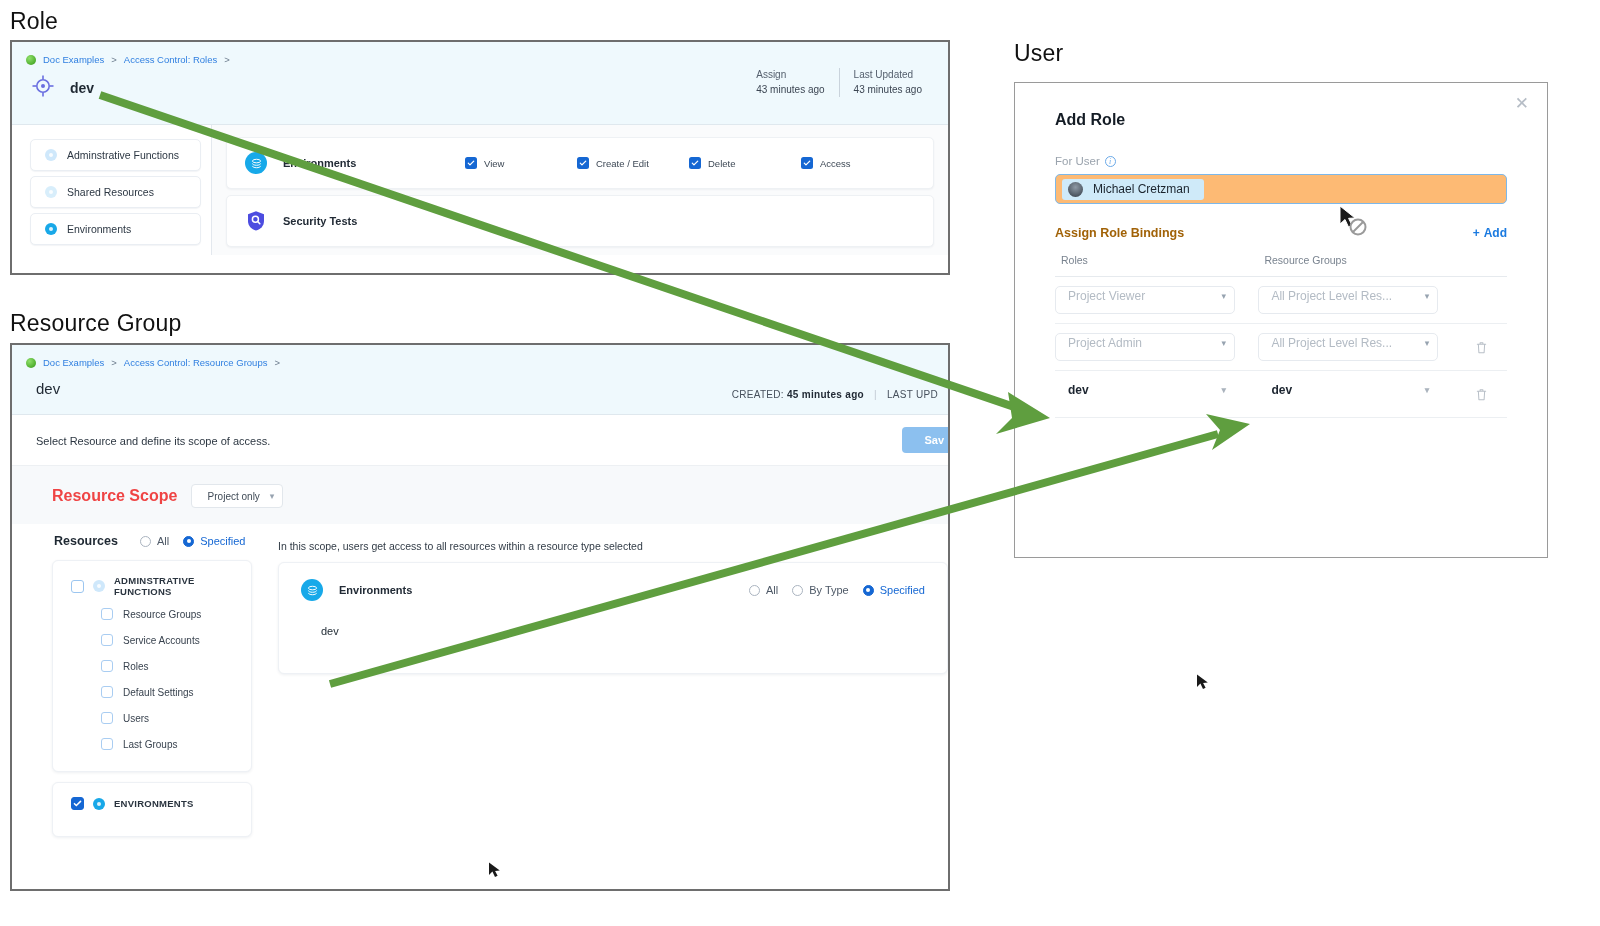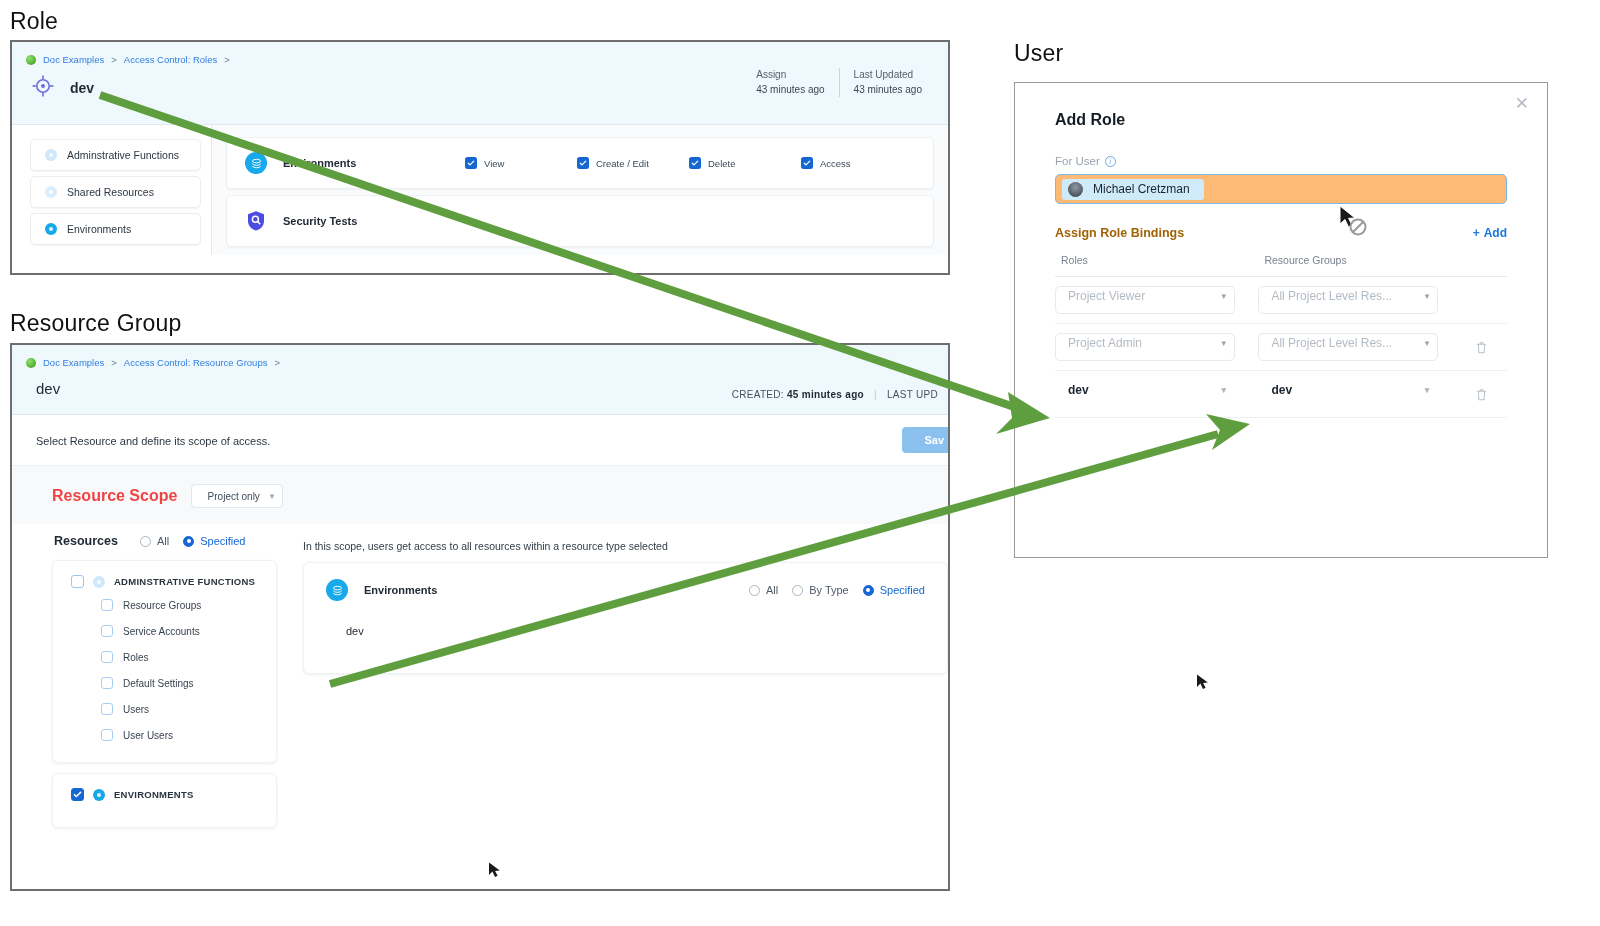--- a/index.html
+++ b/index.html
@@ -137,21 +137,21 @@
   .scope-label { font-size:16px; font-weight:700; color:#ef4444; }
   .select-box {
     border:1px solid #e2e7ec; background:#fff; border-radius:4px;
     height:24px; min-width:92px; display:flex; align-items:center;
     justify-content:flex-end; padding:0 8px 0 10px;
     font-size:10px; color:#404b57;
   }
   .caret { color:#97a3b0; font-size:9px; margin-left:10px; }
 
   .rg-split { display:flex; gap:16px; padding:0 0 0 40px; }
-  .res-col { width:225px; }
+  .res-col { width:200px; }
   .res-head {
     display:flex; align-items:center; gap:0; padding: 10px 0 12px 2px;
   }
   .res-title { font-size:12.5px; font-weight:700; color:#1e2832; margin-right:22px; }
   .radio-item { display:flex; align-items:center; gap:6px; font-size:11px; color:#4d5866; margin-right:14px; }
   .radio {
     width:11px; height:11px; border-radius:50%; flex:none;
     border:1.4px solid #aab4c0; background:#fff;
   }
   .radio.on { border:1.4px solid #1567d3; background:#1567d3; position:relative; }
@@ -441,21 +441,21 @@
         <div class="res-sub">
           <span class="sub-box"></span>
           <span>Default Settings</span>
         </div>
         <div class="res-sub">
           <span class="sub-box"></span>
           <span>Users</span>
         </div>
         <div class="res-sub">
           <span class="sub-box"></span>
-          <span>User Users</span>
+          <span>Last Groups</span>
         </div>
       </div>
 
       <div class="res-card" style="padding-bottom:22px;">
         <div class="res-group-head">
           <span class="obox checked">
             <svg width="9" height="9" viewBox="0 0 10 10">
                 <path d="M1.6 5.2l2.1 2.1L8.4 2.6" fill="none" stroke="#fff" stroke-width="1.7" stroke-linecap="round" stroke-linejoin="round"></path>
               </svg>
           </span>

